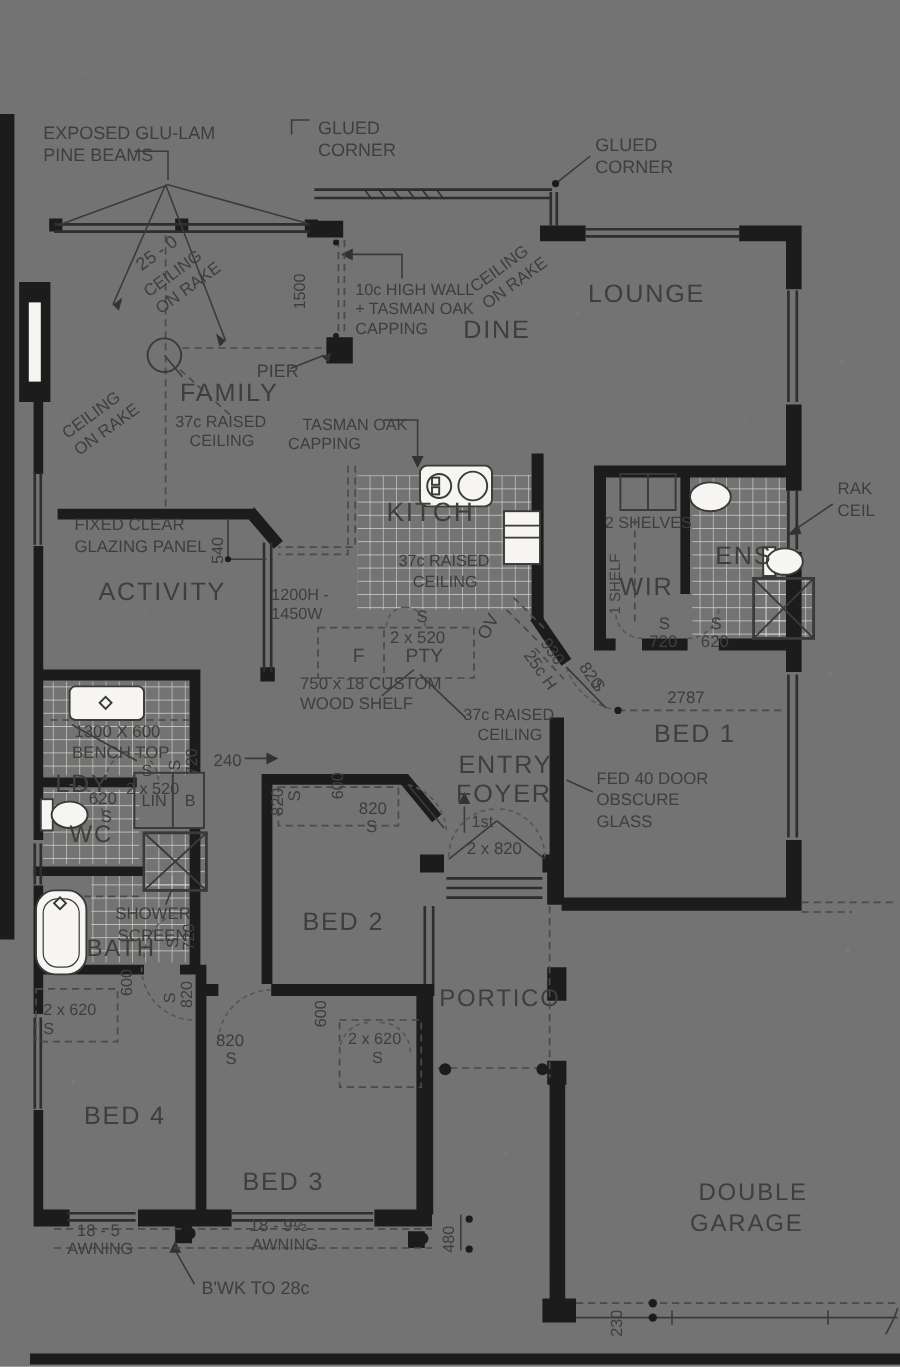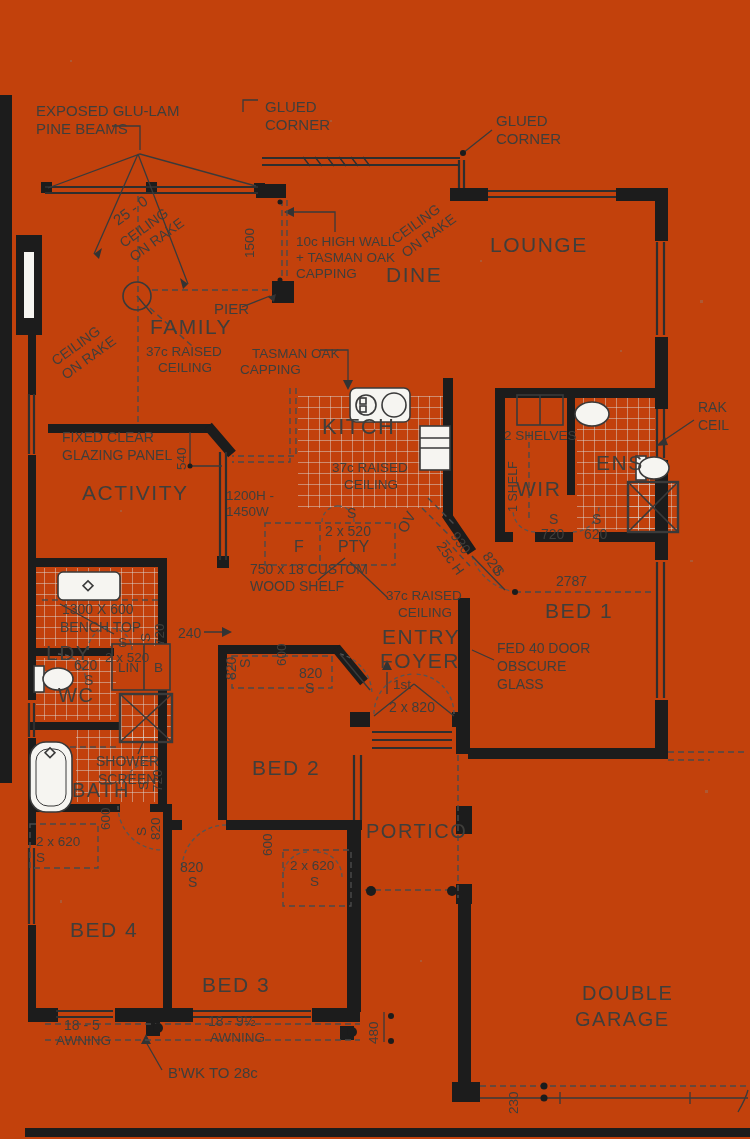--- a/index.html
+++ b/index.html
@@ -1,16 +1,16 @@
 <!DOCTYPE html>
 <html><head>
 <meta charset="utf-8">
 <style>
   html,body{margin:0;padding:0;background:#e9e7e2;}
-  #page{width:750px;height:1139px;background:#c2410c;position:relative;overflow:hidden;}
+  #page{width:750px;height:1139px;background:#737373;position:relative;overflow:hidden;}
   .txt{font-family:"Liberation Sans",sans-serif;fill:#3f3e3b;}
   .wide{letter-spacing:1.5px;}
   .s12{font-size:12.5px}.s13{font-size:13.5px}.s14{font-size:14px}.s15{font-size:15px}
   .s16{font-size:16px}.s20{font-size:20px}.s21{font-size:21px}.s22{font-size:22px}
 </style>
 </head>
 <body>
 
 <div id="page">
 <svg width="750" height="1139" viewBox="0 0 750 1139" xmlns="http://www.w3.org/2000/svg">

